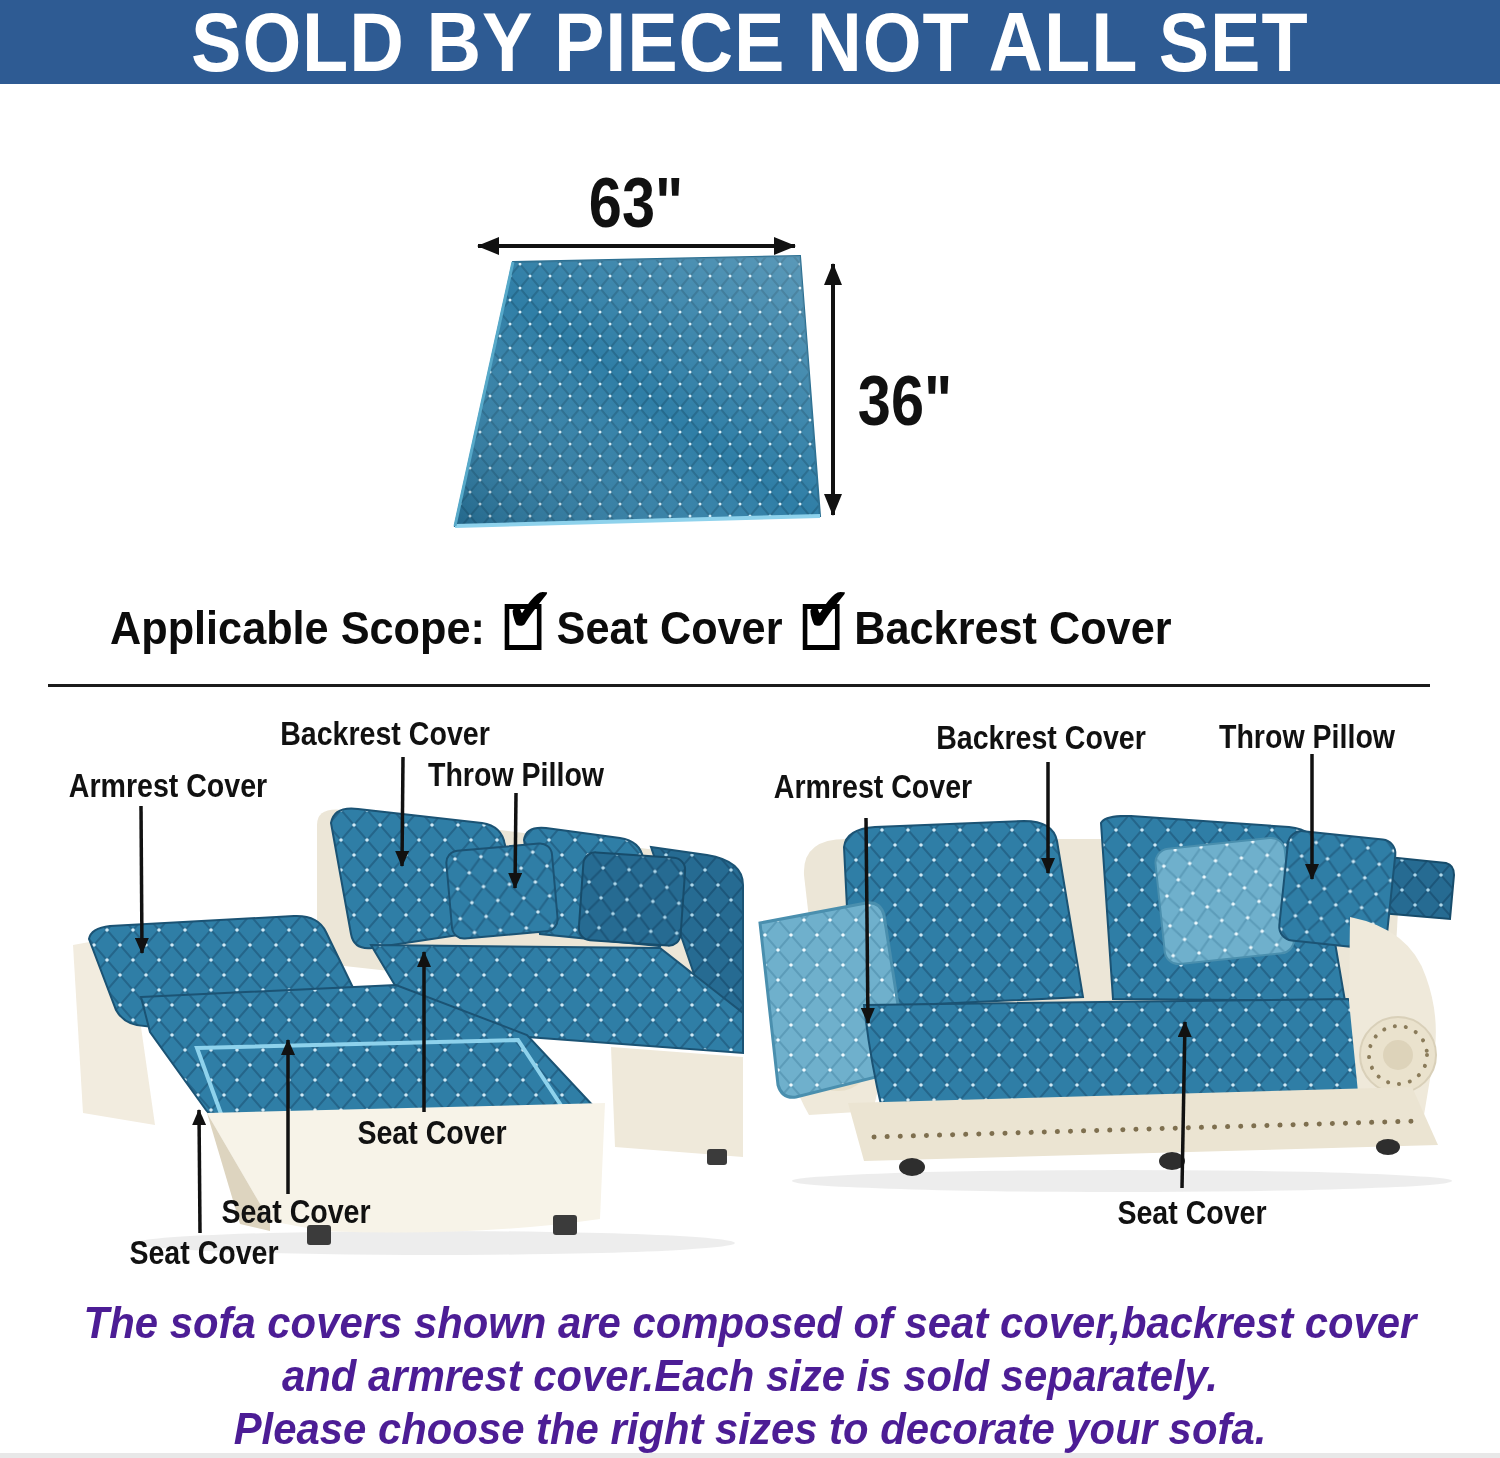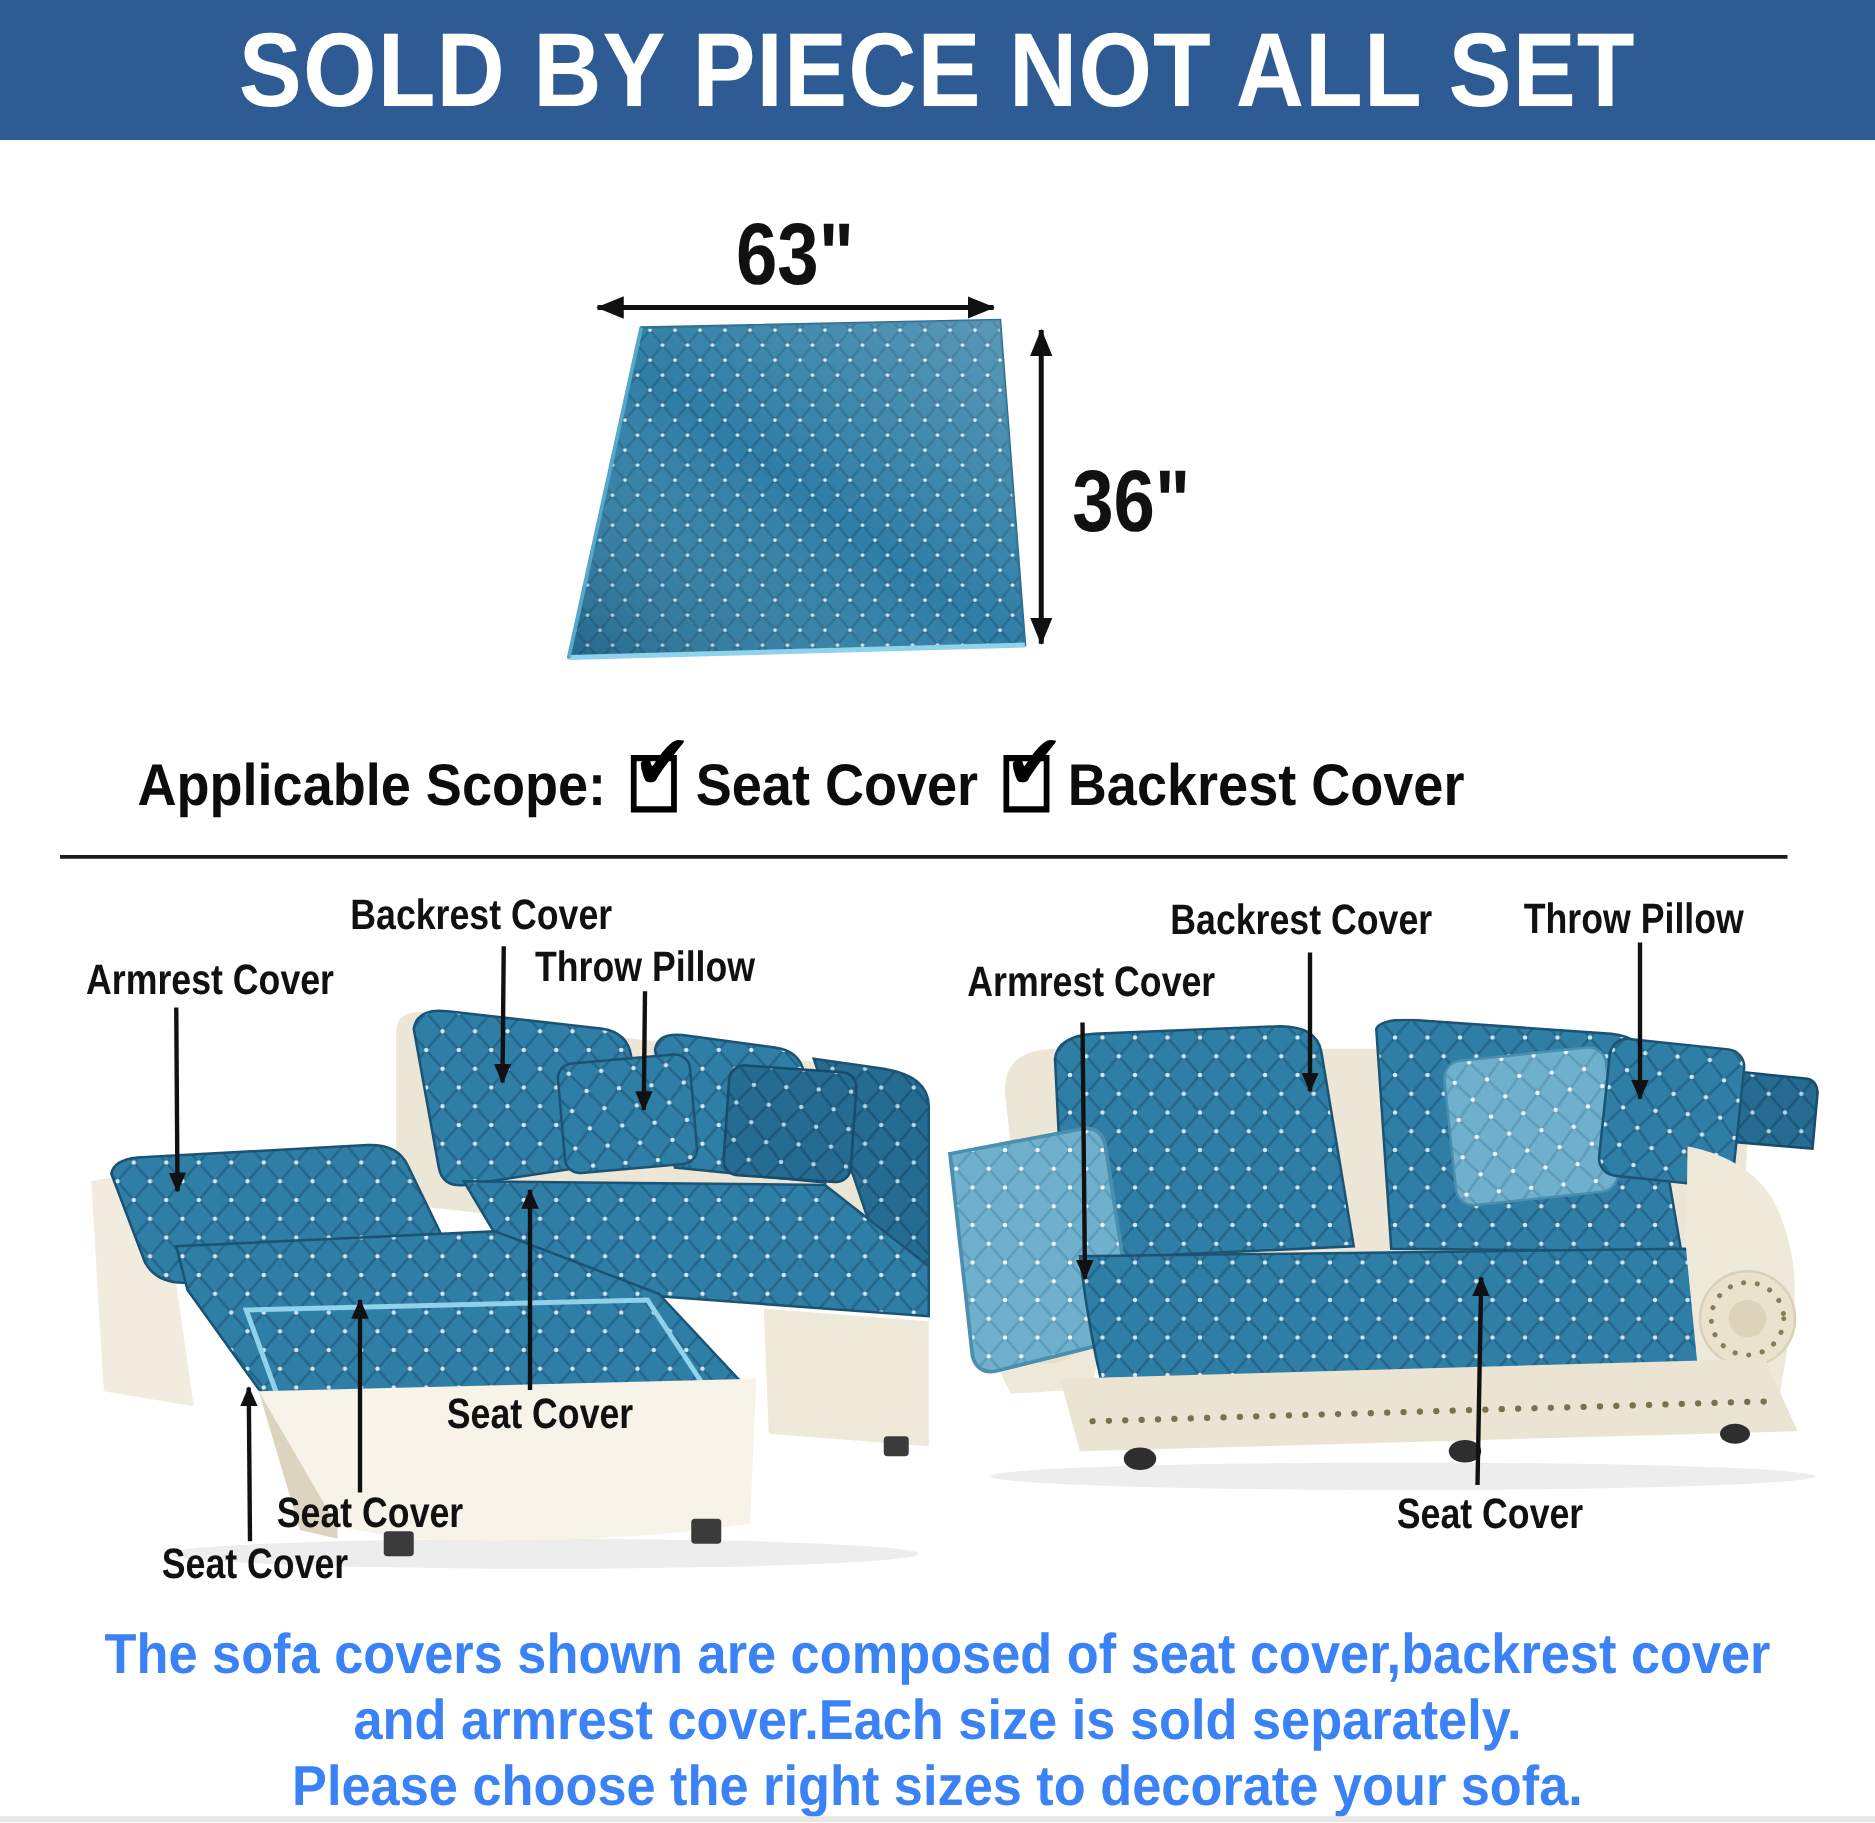--- a/index.html
+++ b/index.html
@@ -1,21 +1,21 @@
 <!DOCTYPE html>
 <html><head>
 <meta charset="utf-8">
 <style>
   html,body{margin:0;padding:0;}
   body{
     width:1500px;height:1458px;position:relative;background:#ffffff;
     font-family:"Liberation Sans",sans-serif;overflow:hidden;
   }
   .banner{
-    position:absolute;left:0;top:0;width:1500px;height:112px;
+    position:absolute;left:0;top:0;width:1500px;height:84px;
     background:#2e5b93;display:flex;align-items:center;justify-content:center;
   }
   .banner-title{
     color:#ffffff;font-size:84px;font-weight:bold;white-space:nowrap;
     display:inline-block;transform:scaleX(0.9);letter-spacing:1px;
   }
   .swatch-svg{position:absolute;left:430px;top:240px;width:420px;height:300px;}
   .dim{
     position:absolute;font-weight:bold;color:#111;white-space:nowrap;
     transform:translate(-50%,-50%) scaleX(0.85);font-size:70px;
@@ -48,21 +48,21 @@
   .lab-l-throw{left:516px;top:774px;}
   .lab-l-armrest{left:168px;top:785px;}
   .lab-l-seat1{left:432px;top:1132px;}
   .lab-l-seat2{left:296px;top:1211px;}
   .lab-l-seat3{left:204px;top:1252px;}
   .lab-r-backrest{left:1041px;top:737px;}
   .lab-r-throw{left:1307px;top:736px;}
   .lab-r-armrest{left:873px;top:786px;}
   .lab-r-seat{left:1192px;top:1212px;}
   .overlay{position:absolute;left:0;top:0;width:1500px;height:1458px;pointer-events:none;z-index:5;}
-  .footer{position:absolute;left:0;top:1296px;width:1500px;text-align:center;color:#3b82f6;}
+  .footer{position:absolute;left:0;top:1296px;width:1500px;text-align:center;color:#4c1d95;font-style:italic;}
   .footer div{
     font-size:45px;font-weight:bold;line-height:53px;
     transform:scaleX(0.93);transform-origin:center;white-space:nowrap;
   }
   .bottom-strip{position:absolute;left:0;bottom:0;width:1500px;height:5px;background:#e8e8e8;}
 </style>
 </head>
 <body>
 
 <div class="page">

